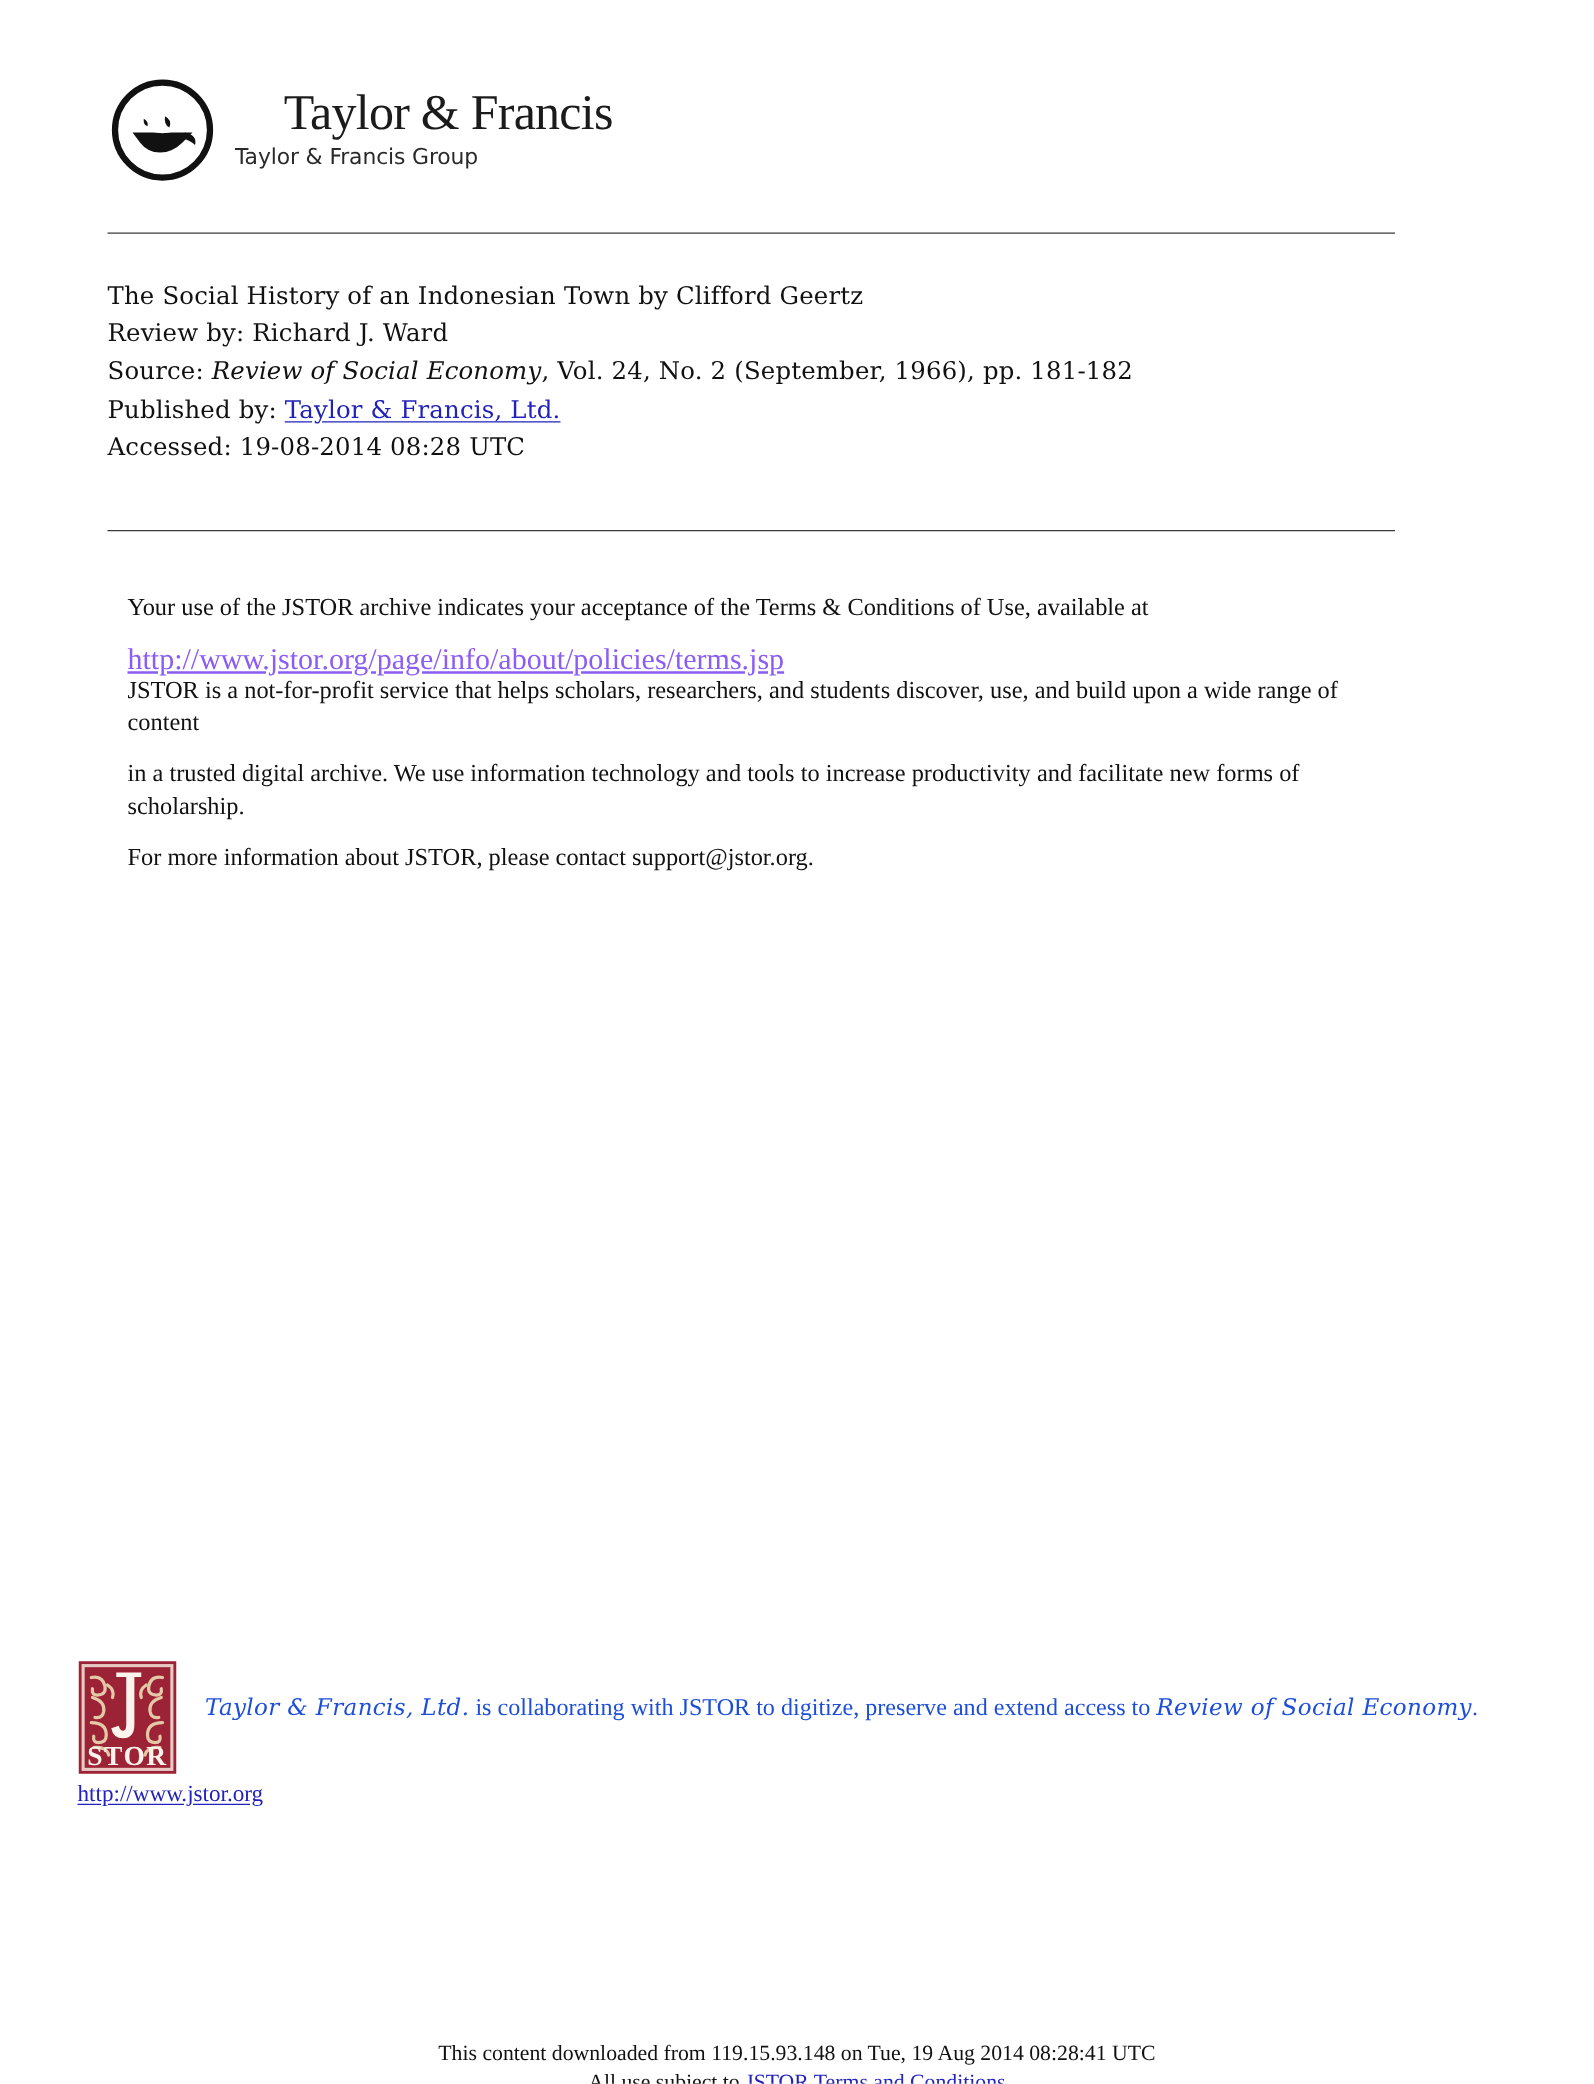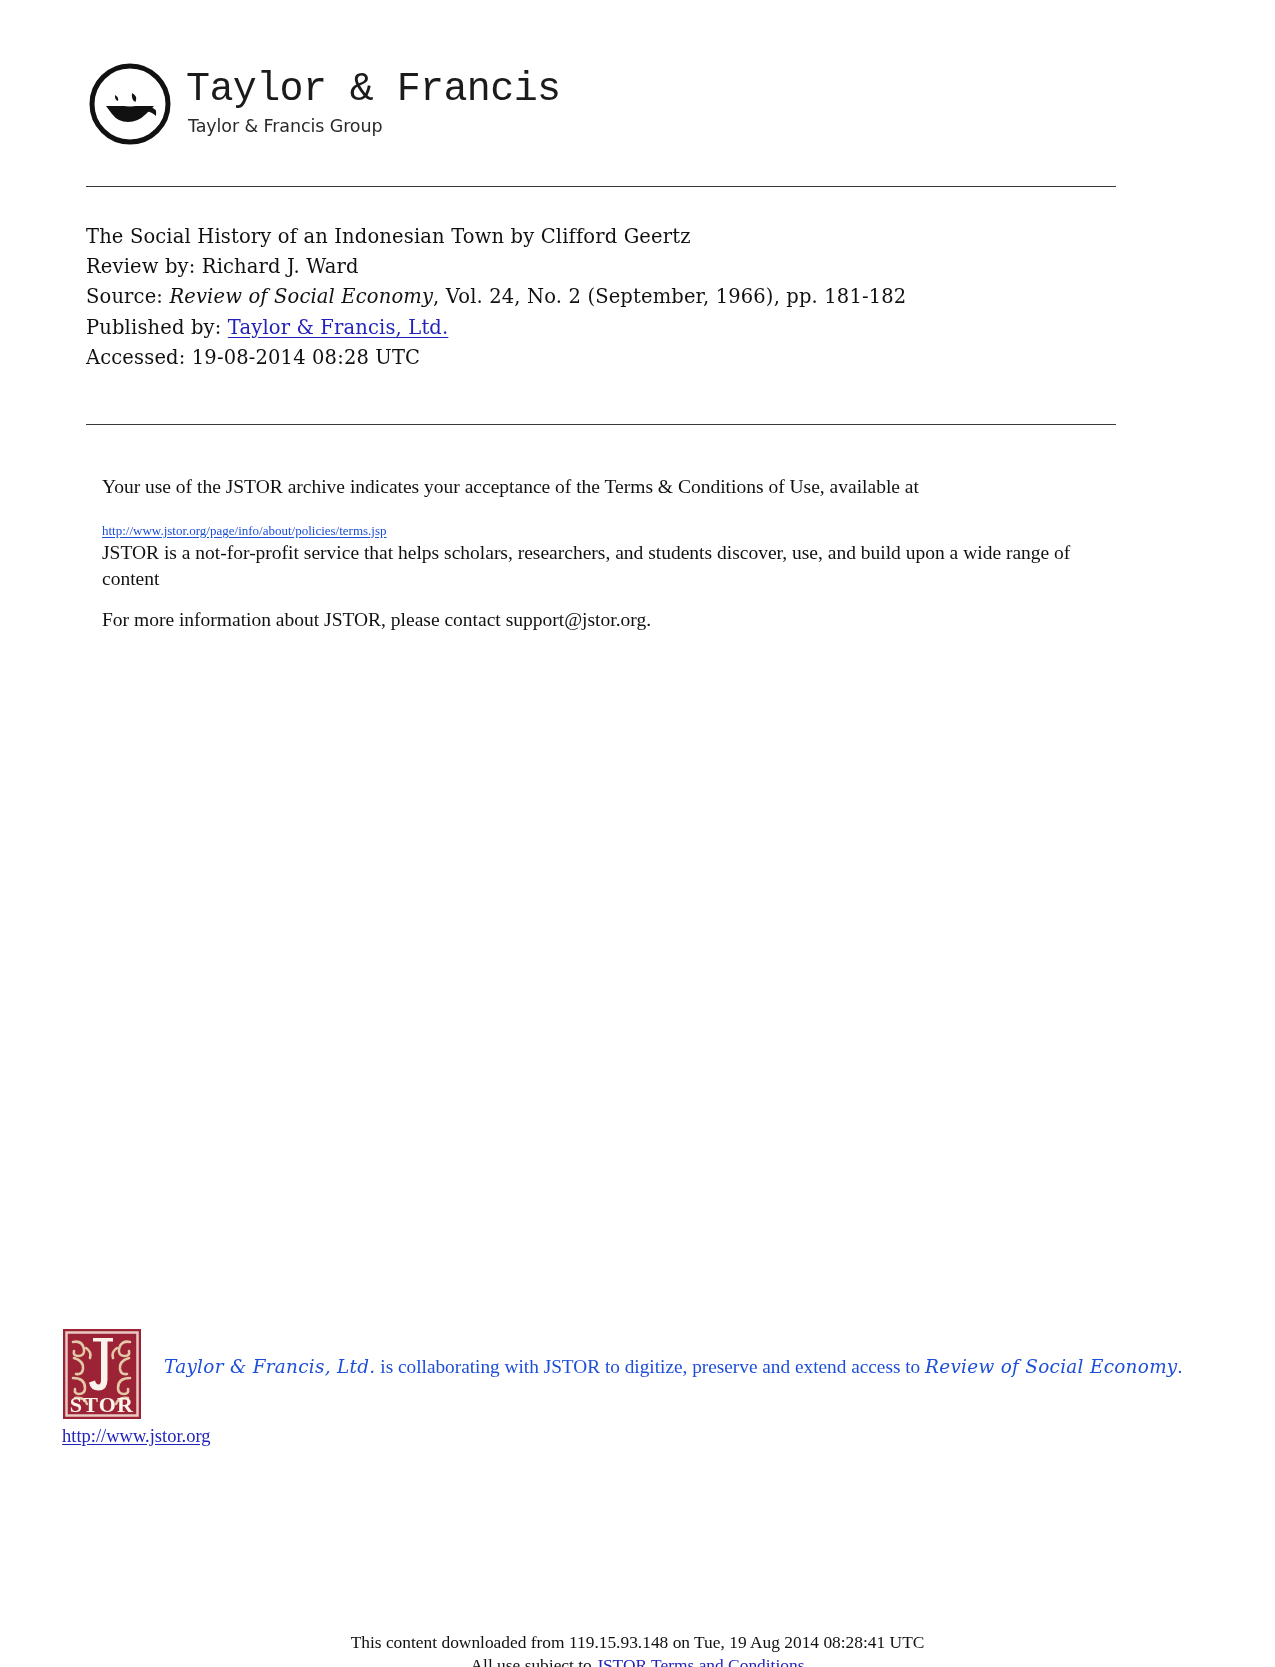--- a/index.html
+++ b/index.html
@@ -35,25 +35,26 @@
     height: 84px;
     flex: 0 0 84px;
   }
   .tf-wordmark {
     display: flex;
     flex-direction: column;
     justify-content: center;
     padding-bottom: 2px;
   }
   .tf-name {
-    font-family: Liberation Mono, monospace;
+    font-family: Liberation Serif, serif;
     font-size: 40px;
     line-height: 1.04;
     letter-spacing: -0.6px;
     color: #1b1b1b;
+    margin-left: 41px;
   }
   .tf-sub {
     font-family: "DejaVu Sans", "Liberation Sans", sans-serif;
     font-size: 17.5px;
     line-height: 1.2;
     letter-spacing: -0.1px;
     color: #2a2a2a;
     margin-top: 5px;
     margin-left: 2px;
   }
@@ -96,24 +97,24 @@
     left: 86px;
     width: 1032px;
     font-family: "Liberation Serif", "DejaVu Serif", serif;
     font-size: 19.5px;
     line-height: 25.6px;
     color: #111111;
   }
   .terms-1 { top: 458px; }
   .terms-2 { top: 524px; }
   .terms-link {
-    color: #1d4ed8;
+    color: #8b5cf6;
     text-decoration: underline;
     text-underline-offset: 2px;
-    font-size: 13px;
+    font-size: 24px;
   }
   .terms p { margin: 16px; }
 
   
   .jstor-block {
     position: absolute;
     left: 62px;
     top: 1328px;
     width: 1060px;
   }
@@ -209,20 +210,21 @@
 
   <div class="rule rule-bottom"></div>
 
   <div class="terms terms-1">
     <p>Your use of the JSTOR archive indicates your acceptance of the Terms &amp; Conditions of Use, available at</p>
     <p><a class="terms-link" href="#">http://www.jstor.org/page/info/about/policies/terms.jsp</a></p>
   </div>
 
   <div class="terms terms-2">
     <p>JSTOR is a not-for-profit service that helps scholars, researchers, and students discover, use, and build upon a wide range of content</p>
+    <p>in a trusted digital archive. We use information technology and tools to increase productivity and facilitate new forms of scholarship.</p>
     <p>For more information about JSTOR, please contact support@jstor.org.</p>
   </div>
 
   <div class="jstor-block">
     <div class="jstor-row">
       <div class="jstor-logo">
         <svg class="jstor-mark" viewBox="0 0 80 92" aria-hidden="true">
           <rect x="1" y="1" width="78" height="90" fill="#9c2235"></rect>
           <rect x="4.5" y="4.5" width="71" height="83" fill="none" stroke="#e8c9c4" stroke-width="2.5"></rect>
           <g fill="none" stroke="#e4c9a8" stroke-width="2.6" stroke-linecap="round">

